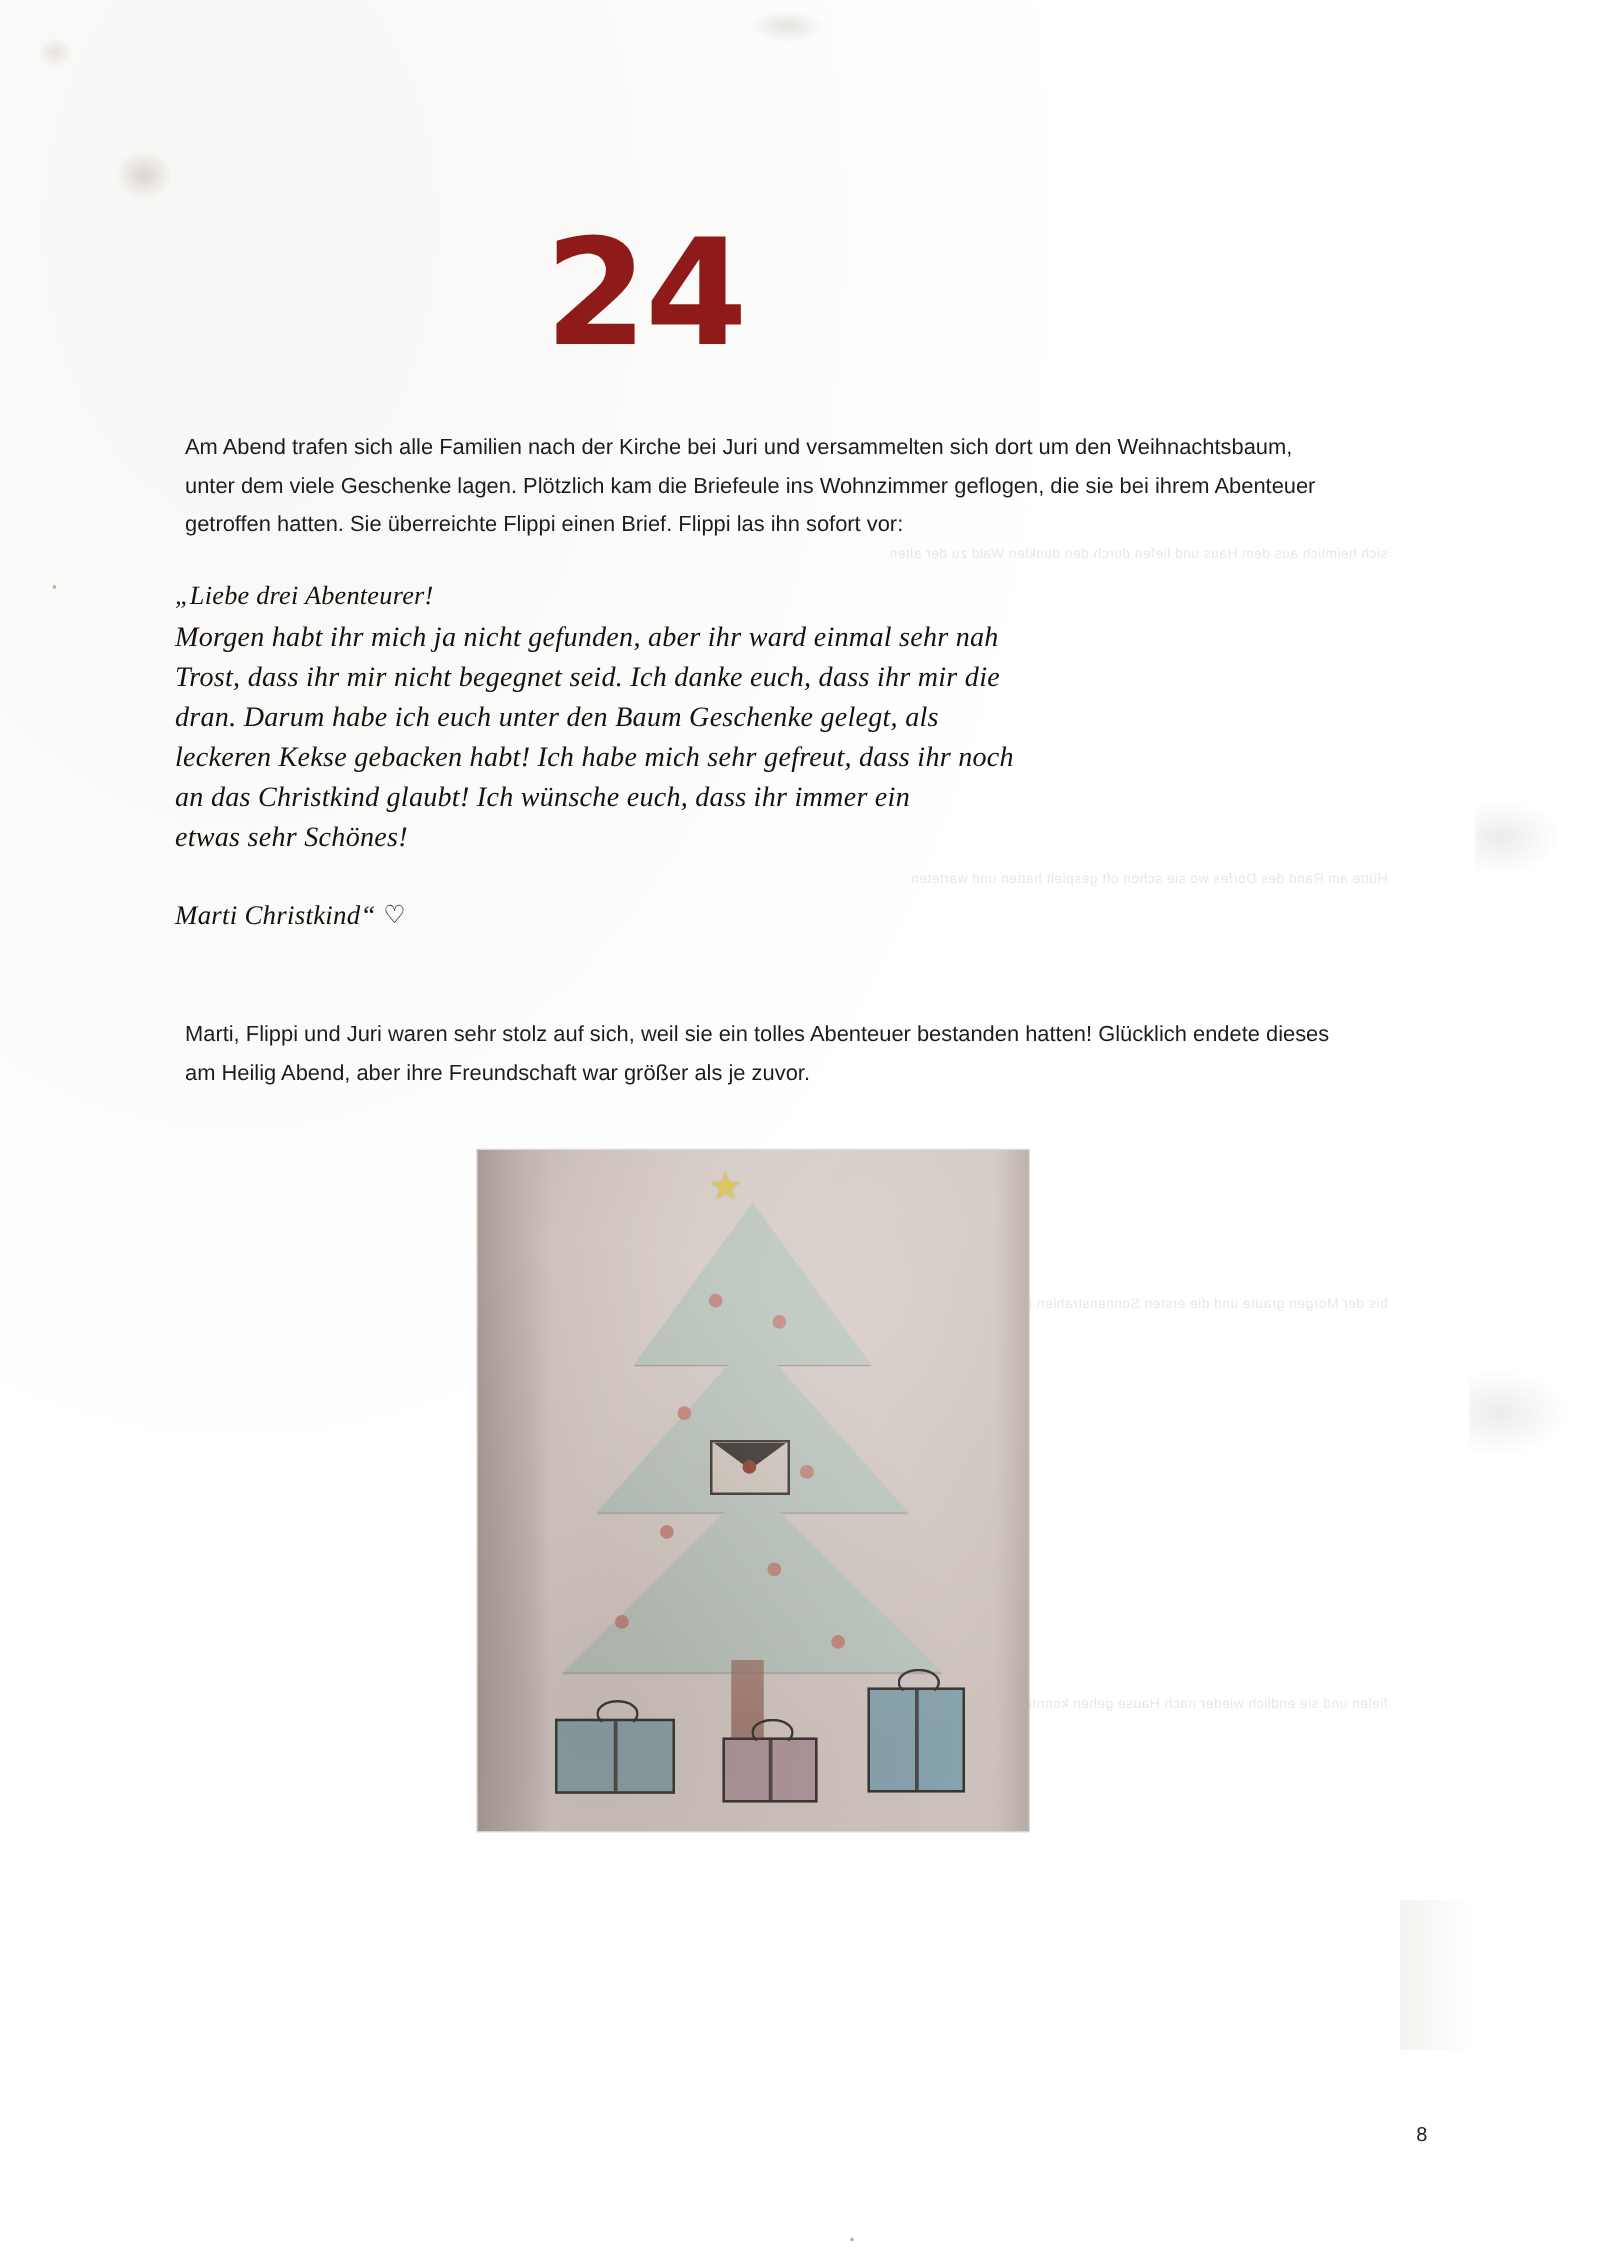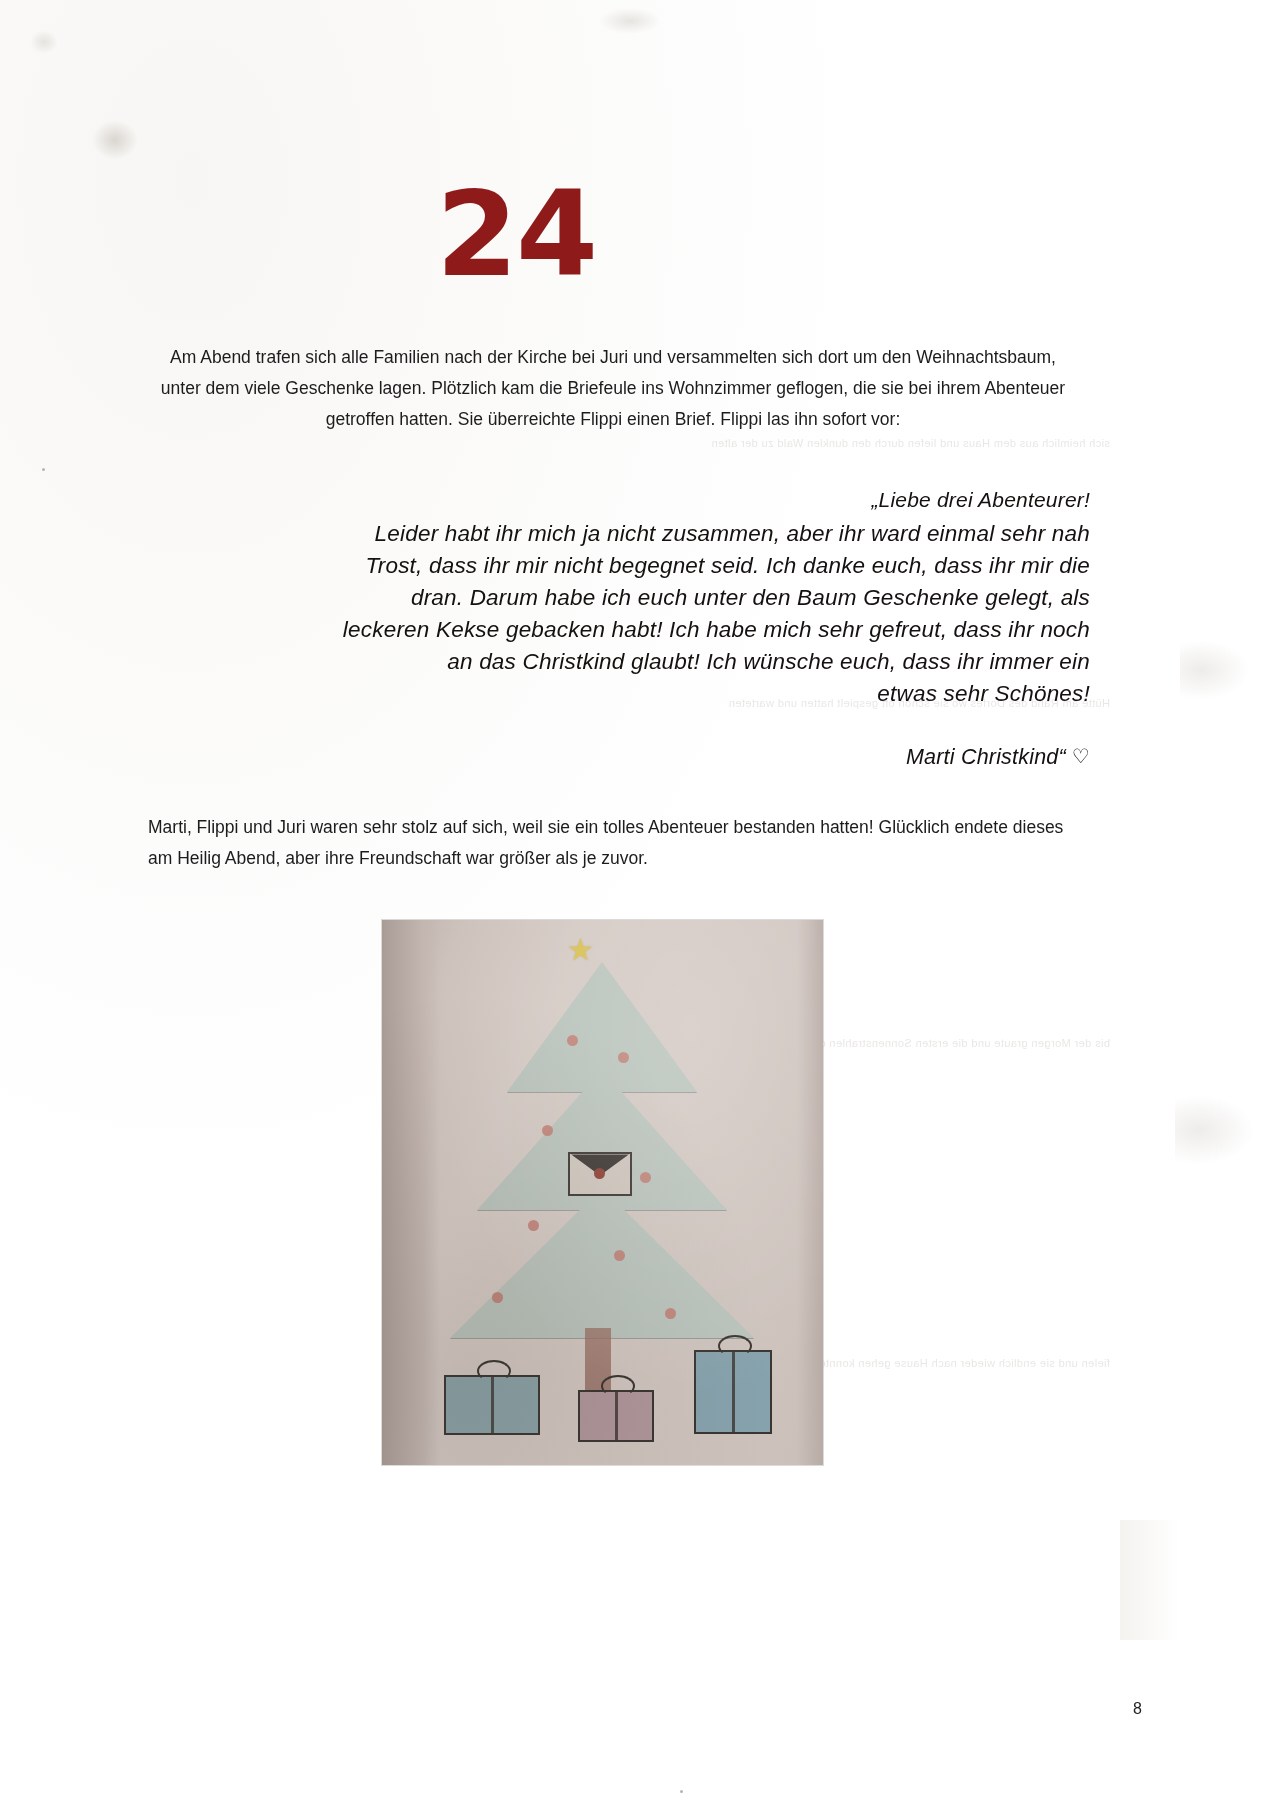--- a/index.html
+++ b/index.html
@@ -106,31 +106,31 @@
   
   .para {
     position: absolute;
     left: 148px;
     width: 930px;
     font-size: 17.5px;
     line-height: 31px;
     color: #1c1c1c;
     text-align: left;
   }
-  .para.p-intro { top: 342px; text-align: center; }
+  .para.p-intro { top: 342px; }
   .para.p-outro { top: 812px; }
 
   
   .letter {
     position: absolute;
     left: 140px;
     width: 950px;
-    top: 484px;
-    text-align: right;
-    font-family: Liberation Sans, sans-serif;
+    top: 460px;
+    text-align: left;
+    font-family: Liberation Serif, serif;
     font-style: italic;
     font-size: 22.5px;
     line-height: 32px;
     color: #14110f;
     letter-spacing: .2px;
   }
   .letter .salutation {
     font-size: 21px;
     margin-bottom: 2px;
   }
@@ -335,21 +335,21 @@
   <div class="bleed b4">fielen und sie endlich wieder nach Hause gehen konnten zum Frühstück</div>
 
   <div class="day-number-wrap">
     <div class="day-number">24<span class="ghost">24</span></div>
   </div>
 
   <div class="para p-intro">Am Abend trafen sich alle Familien nach der Kirche bei Juri und versammelten sich dort um den Weihnachtsbaum, unter dem viele Geschenke lagen. Plötzlich kam die Briefeule ins Wohnzimmer geflogen, die sie bei ihrem Abenteuer getroffen hatten. Sie überreichte Flippi einen Brief. Flippi las ihn sofort vor:</div>
 
   <div class="letter">
     <div class="salutation">„Liebe drei Abenteurer!</div>
-    <span class="body-line">Leider habt ihr mich ja nicht zusammen, aber ihr ward einmal sehr nah</span>
+    <span class="body-line">Morgen habt ihr mich ja nicht gefunden, aber ihr ward einmal sehr nah</span>
     <span class="body-line">Trost, dass ihr mir nicht begegnet seid. Ich danke euch, dass ihr mir die</span>
     <span class="body-line">dran. Darum habe ich  euch unter den Baum Geschenke gelegt, als</span>
     <span class="body-line">leckeren Kekse gebacken habt! Ich habe mich sehr gefreut, dass ihr noch</span>
     <span class="body-line">an das Christkind glaubt! Ich wünsche euch, dass ihr immer ein</span>
     <span class="body-line">etwas sehr Schönes!</span>
     <div class="signature">
       <span>Marti Christkind“</span><span class="heart">♡</span>
     </div>
   </div>
 

